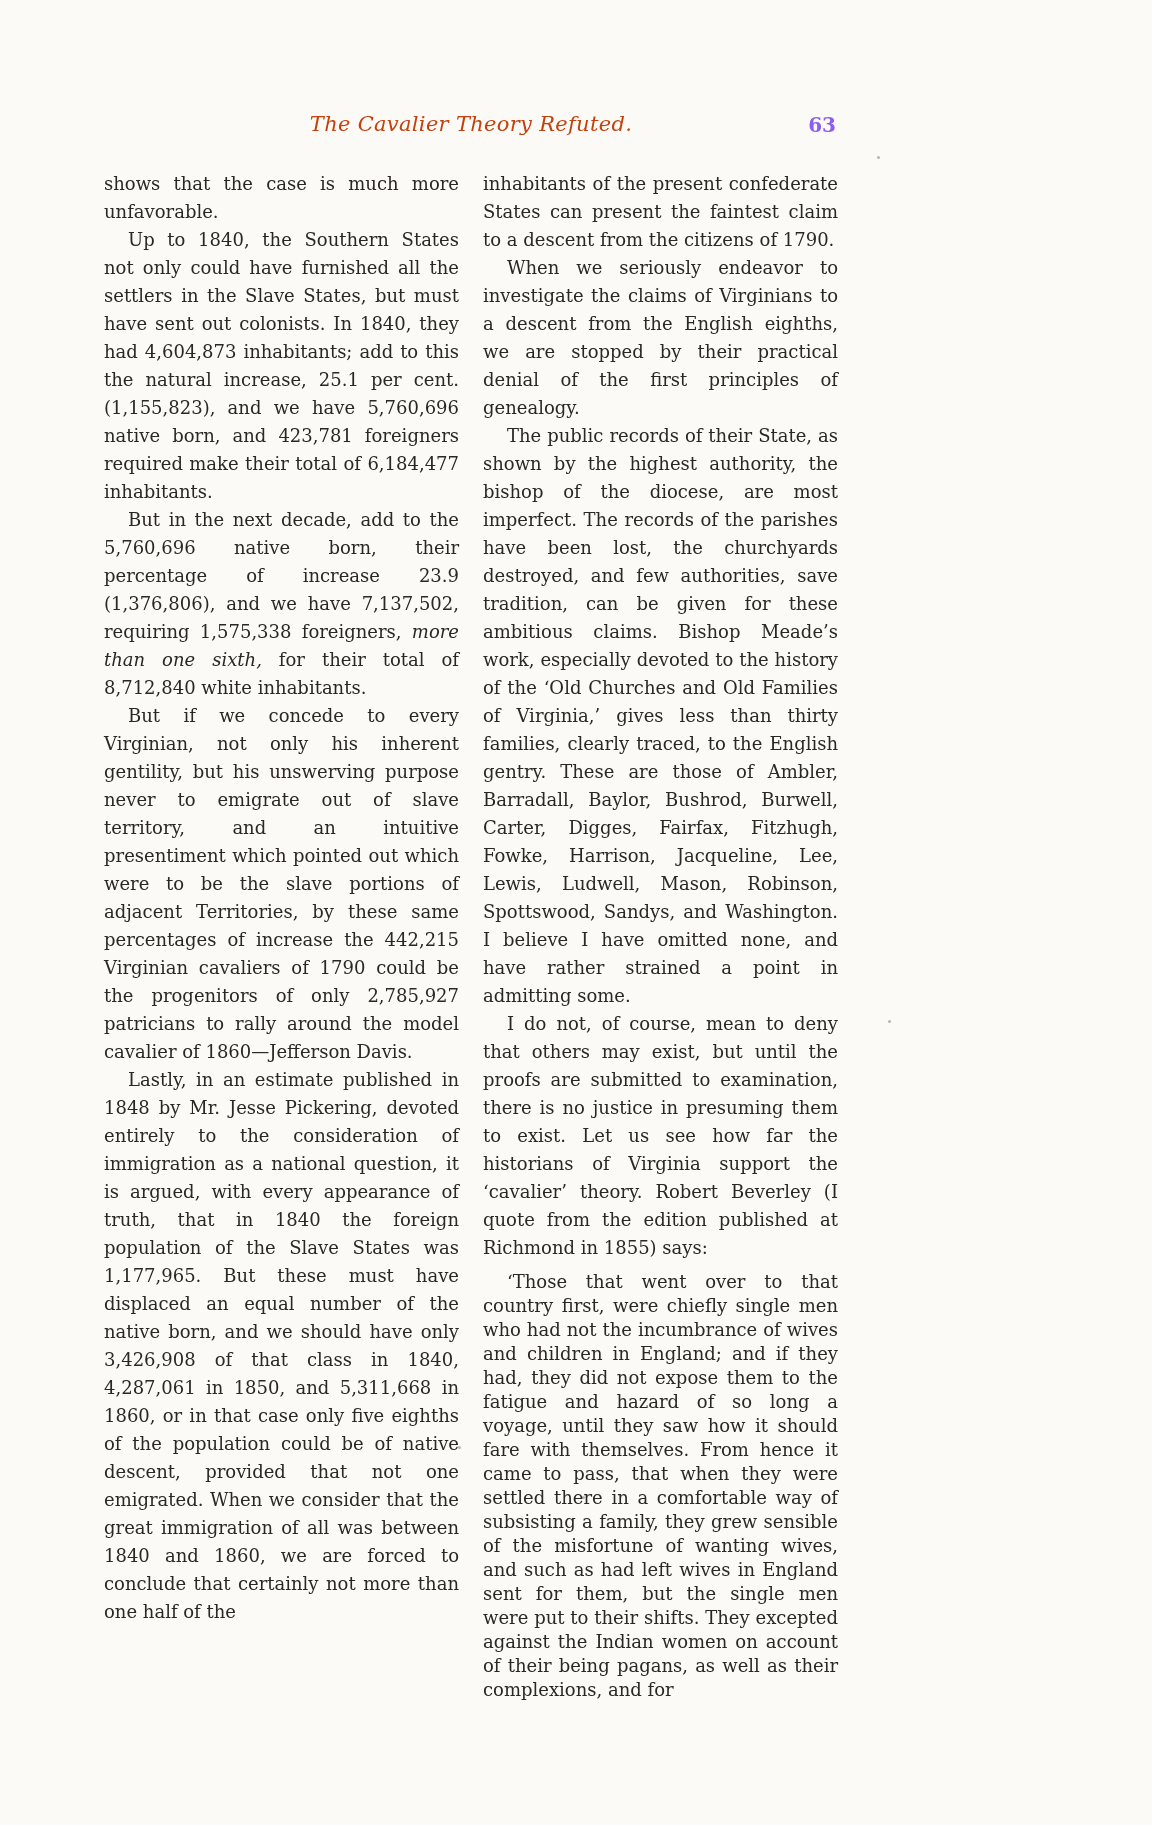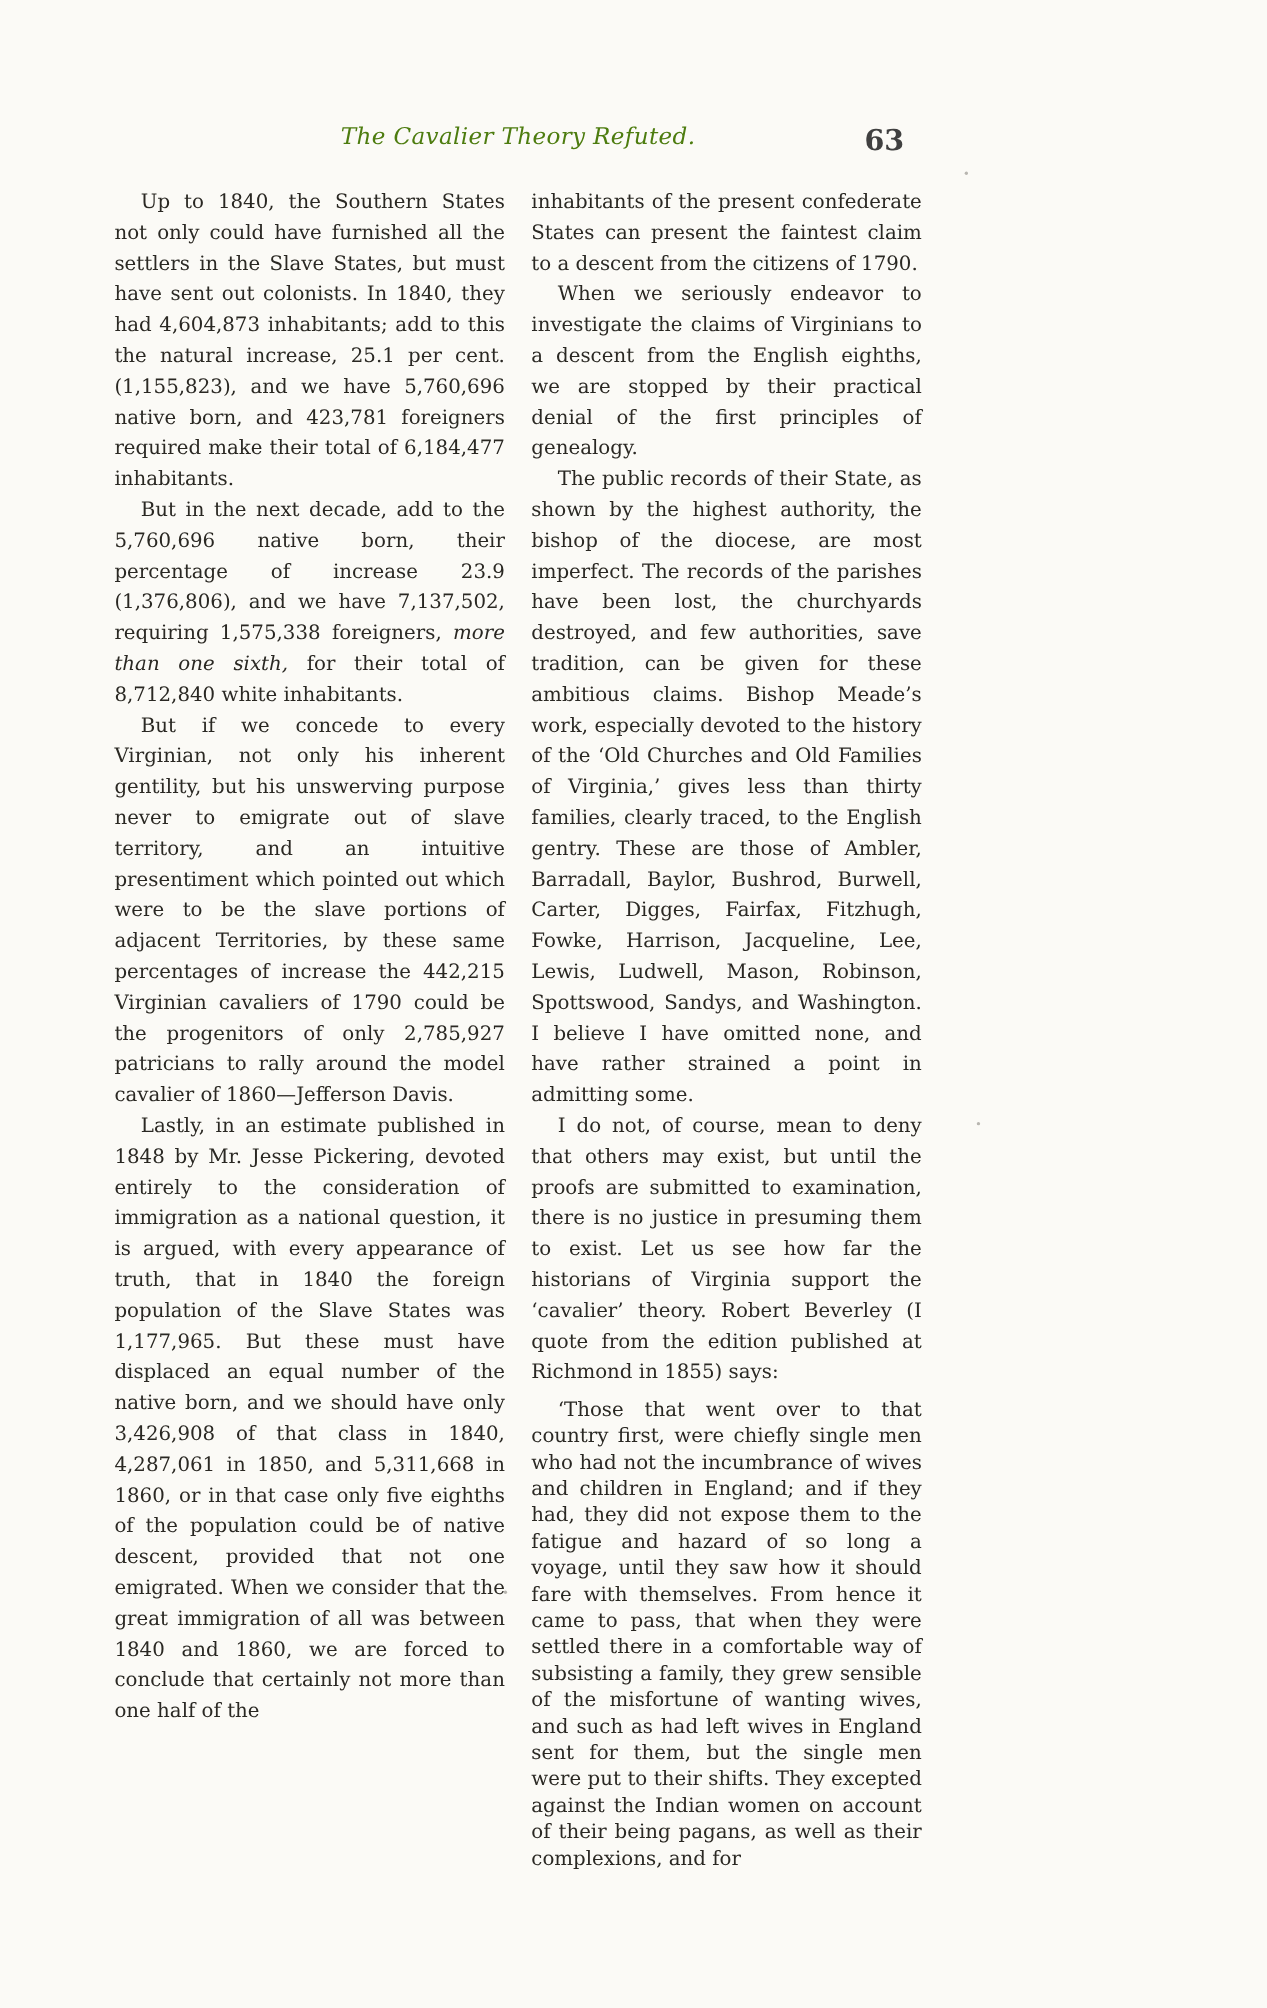--- a/index.html
+++ b/index.html
@@ -29,29 +29,29 @@
   .page-header {
     position: relative;
     height: 32px;
     margin-bottom: 26px;
   }
   .running-title {
     text-align: center;
     font-style: italic;
     font-size: 21px;
     letter-spacing: 0.3px;
-    color: #4d7c0f;
+    color: #c2410c;
   }
   .page-number {
     position: absolute;
-    right: 16px;
+    right: 2px;
     top: 1px;
-    font-size: 26px;
+    font-size: 20px;
     font-weight: bold;
-    color: #404040;
+    color: #8b5cf6;
   }
   .columns {
     display: flex;
     gap: 24px;
     align-items: flex-start;
   }
   .col {
     width: 355px;
     text-align: justify;
     font-size: 18px;
@@ -88,20 +88,21 @@
   <div class="content">
 
     <header class="page-header">
       <div class="running-title">The Cavalier Theory Refuted.</div>
       <div class="page-number">63</div>
     </header>
 
     <main class="columns">
 
       <section class="col">
+        <p class="no-indent">shows that the case is much more unfavorable.</p>
         <p>Up to 1840, the Southern States not only could have furnished all the settlers in the Slave States, but must have sent out colonists. In 1840, they had 4,604,873 inhabitants; add to this the natural increase, 25.1 per cent. (1,155,823), and we have 5,760,696 native born, and 423,781 foreigners required make their total of 6,184,477 inhabitants.</p>
         <p><span>But in the next decade, add to the 5,760,696 native born, their percentage of increase 23.9 (1,376,806), and we have 7,137,502, requiring 1,575,338 foreigners, </span><i>more than one sixth,</i><span> for their total of 8,712,840 white inhabitants.</span></p>
         <p>But if we concede to every Virginian, not only his inherent gentility, but his unswerving purpose never to emigrate out of slave territory, and an intuitive presentiment which pointed out which were to be the slave portions of adjacent Territories, by these same percentages of increase the 442,215 Virginian cavaliers of 1790 could be the progenitors of only 2,785,927 patricians to rally around the model cavalier of 1860—Jefferson Davis.</p>
         <p>Lastly, in an estimate published in 1848 by Mr. Jesse Pickering, devoted entirely to the consideration of immigration as a national question, it is argued, with every appearance of truth, that in 1840 the foreign population of the Slave States was 1,177,965. But these must have displaced an equal number of the native born, and we should have only 3,426,908 of that class in 1840, 4,287,061 in 1850, and 5,311,668 in 1860, or in that case only five eighths of the population could be of native descent, provided that not one emigrated. When we consider that the great immigration of all was between 1840 and 1860, we are forced to conclude that certainly not more than one half of the</p>
       </section>
 
       <section class="col">
         <p class="no-indent">inhabitants of the present confederate States can present the faintest claim to a descent from the citizens of 1790.</p>
         <p>When we seriously endeavor to investigate the claims of Virginians to a descent from the English eighths, we are stopped by their practical denial of the first principles of genealogy.</p>
         <p>The public records of their State, as shown by the highest authority, the bishop of the diocese, are most imperfect. The records of the parishes have been lost, the churchyards destroyed, and few authorities, save tradition, can be given for these ambitious claims. Bishop Meade’s work, especially devoted to the history of the ‘Old Churches and Old Families of Virginia,’ gives less than thirty families, clearly traced, to the English gentry. These are those of Ambler, Barradall, Baylor, Bushrod, Burwell, Carter, Digges, Fairfax, Fitzhugh, Fowke, Harrison, Jacqueline, Lee, Lewis, Ludwell, Mason, Robinson, Spottswood, Sandys, and Washington. I believe I have omitted none, and have rather strained a point in admitting some.</p>

